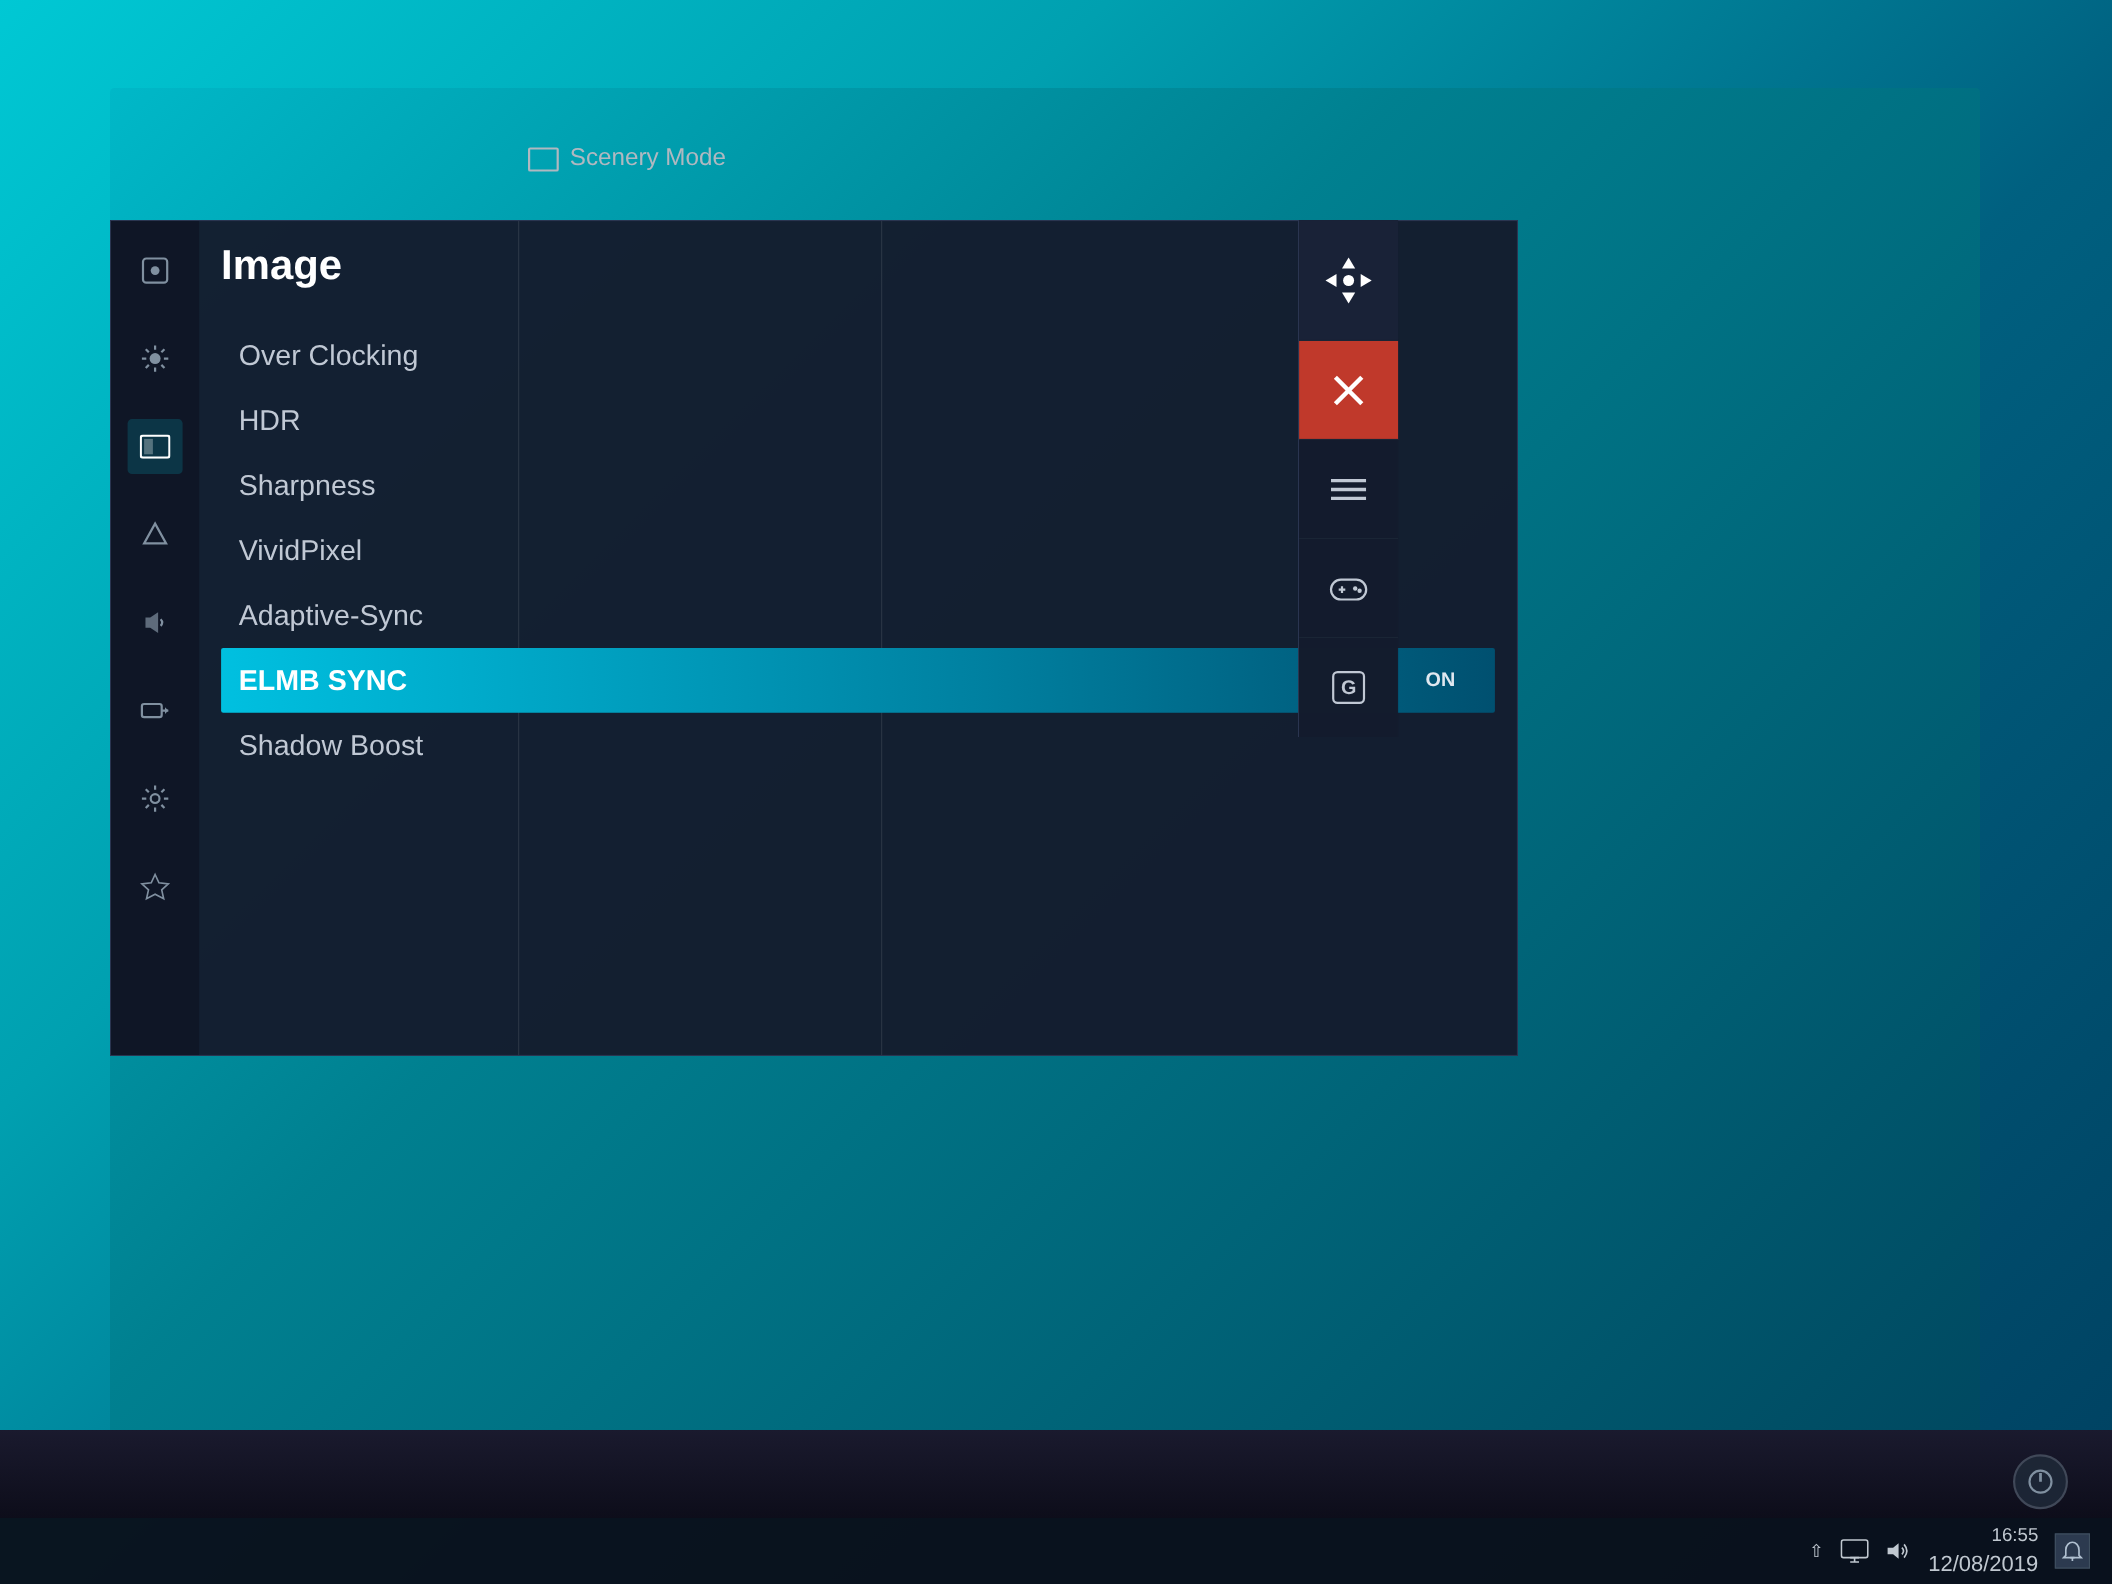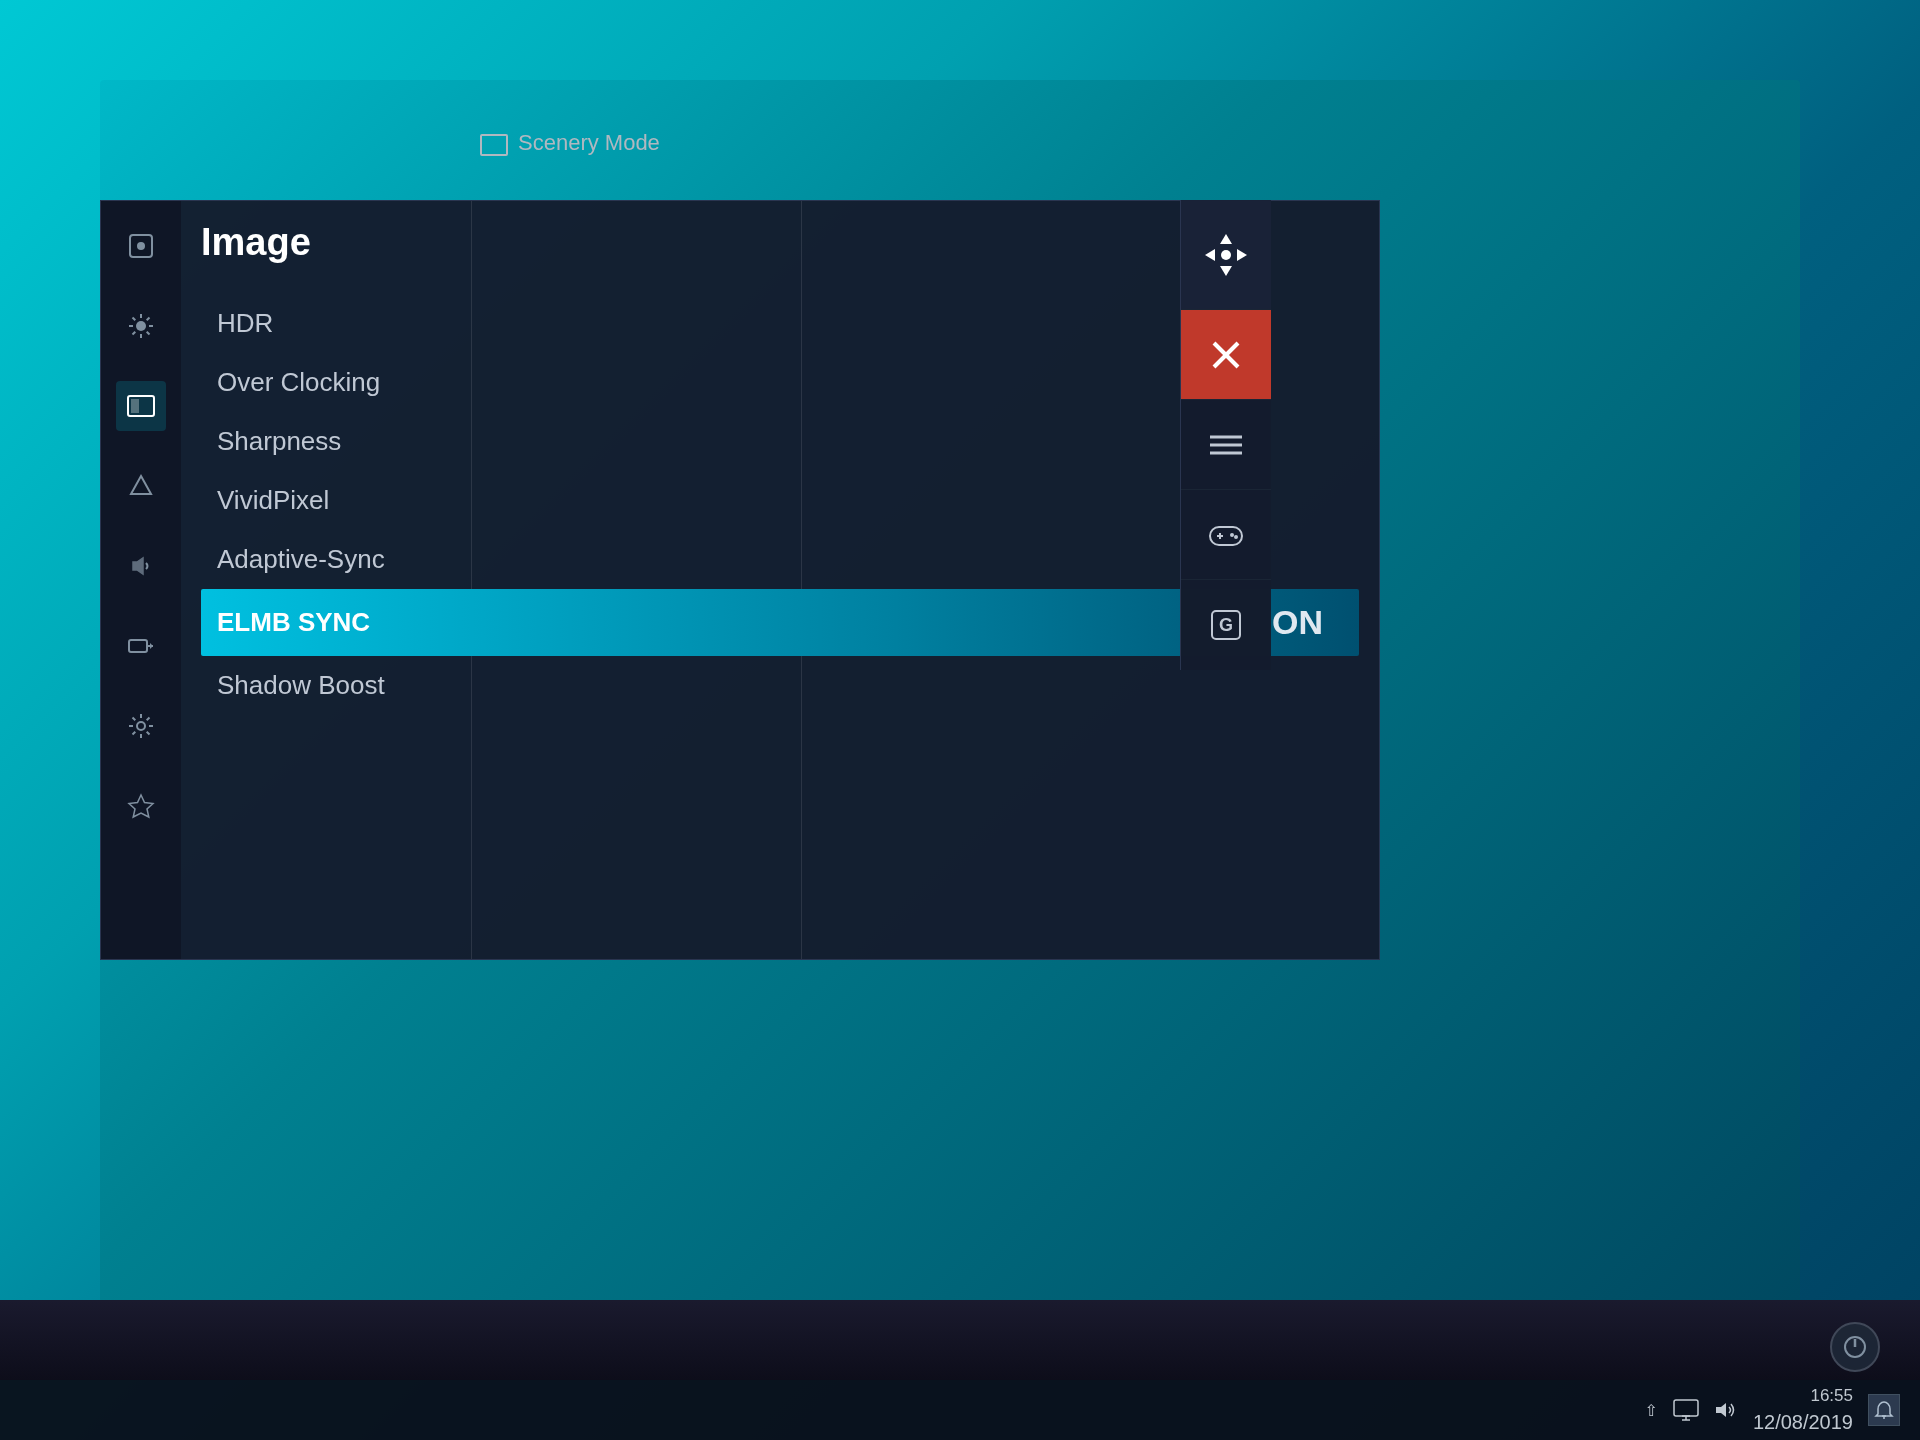--- a/index.html
+++ b/index.html
@@ -155,21 +155,21 @@
 
     .menu-item.selected {
       background: linear-gradient(90deg, #00c0e0 0%, #0080a0 60%, #005070 100%);
       color: #ffffff;
       font-weight: bold;
     }
 
     .menu-item .item-value {
       color: #e0e8f0;
       margin-right: 20px;
-      font-size: 34px;
+      font-size: 18px;
     }
 
     .col-divider {
       width: 1px;
       background: rgba(255,255,255,0.1);
       position: absolute;
       top: 0;
       bottom: 0;
     }
 
@@ -321,24 +321,24 @@
           <polygon points="14,3 17.5,10.5 26,11.5 20,17 21.8,25 14,21 6.2,25 8,17 2,11.5 10.5,10.5" stroke="#8090a0" stroke-width="1.5" fill="none"></polygon>
         </svg>
       </div>
     </div>
 
     <div class="osd-content">
       <div class="page-title">Image</div>
 
       <ul class="menu-list" id="menu-list">
       <li class="menu-item">
+            <span>Over Clocking</span>
+          </li>
+          <li class="menu-item">
             <span>HDR</span>
-          </li>
-          <li class="menu-item">
-            <span>Over Clocking</span>
           </li>
           <li class="menu-item">
             <span>Sharpness</span>
           </li>
           <li class="menu-item">
             <span>VividPixel</span>
           </li>
           <li class="menu-item">
             <span>Adaptive-Sync</span>
           </li>

